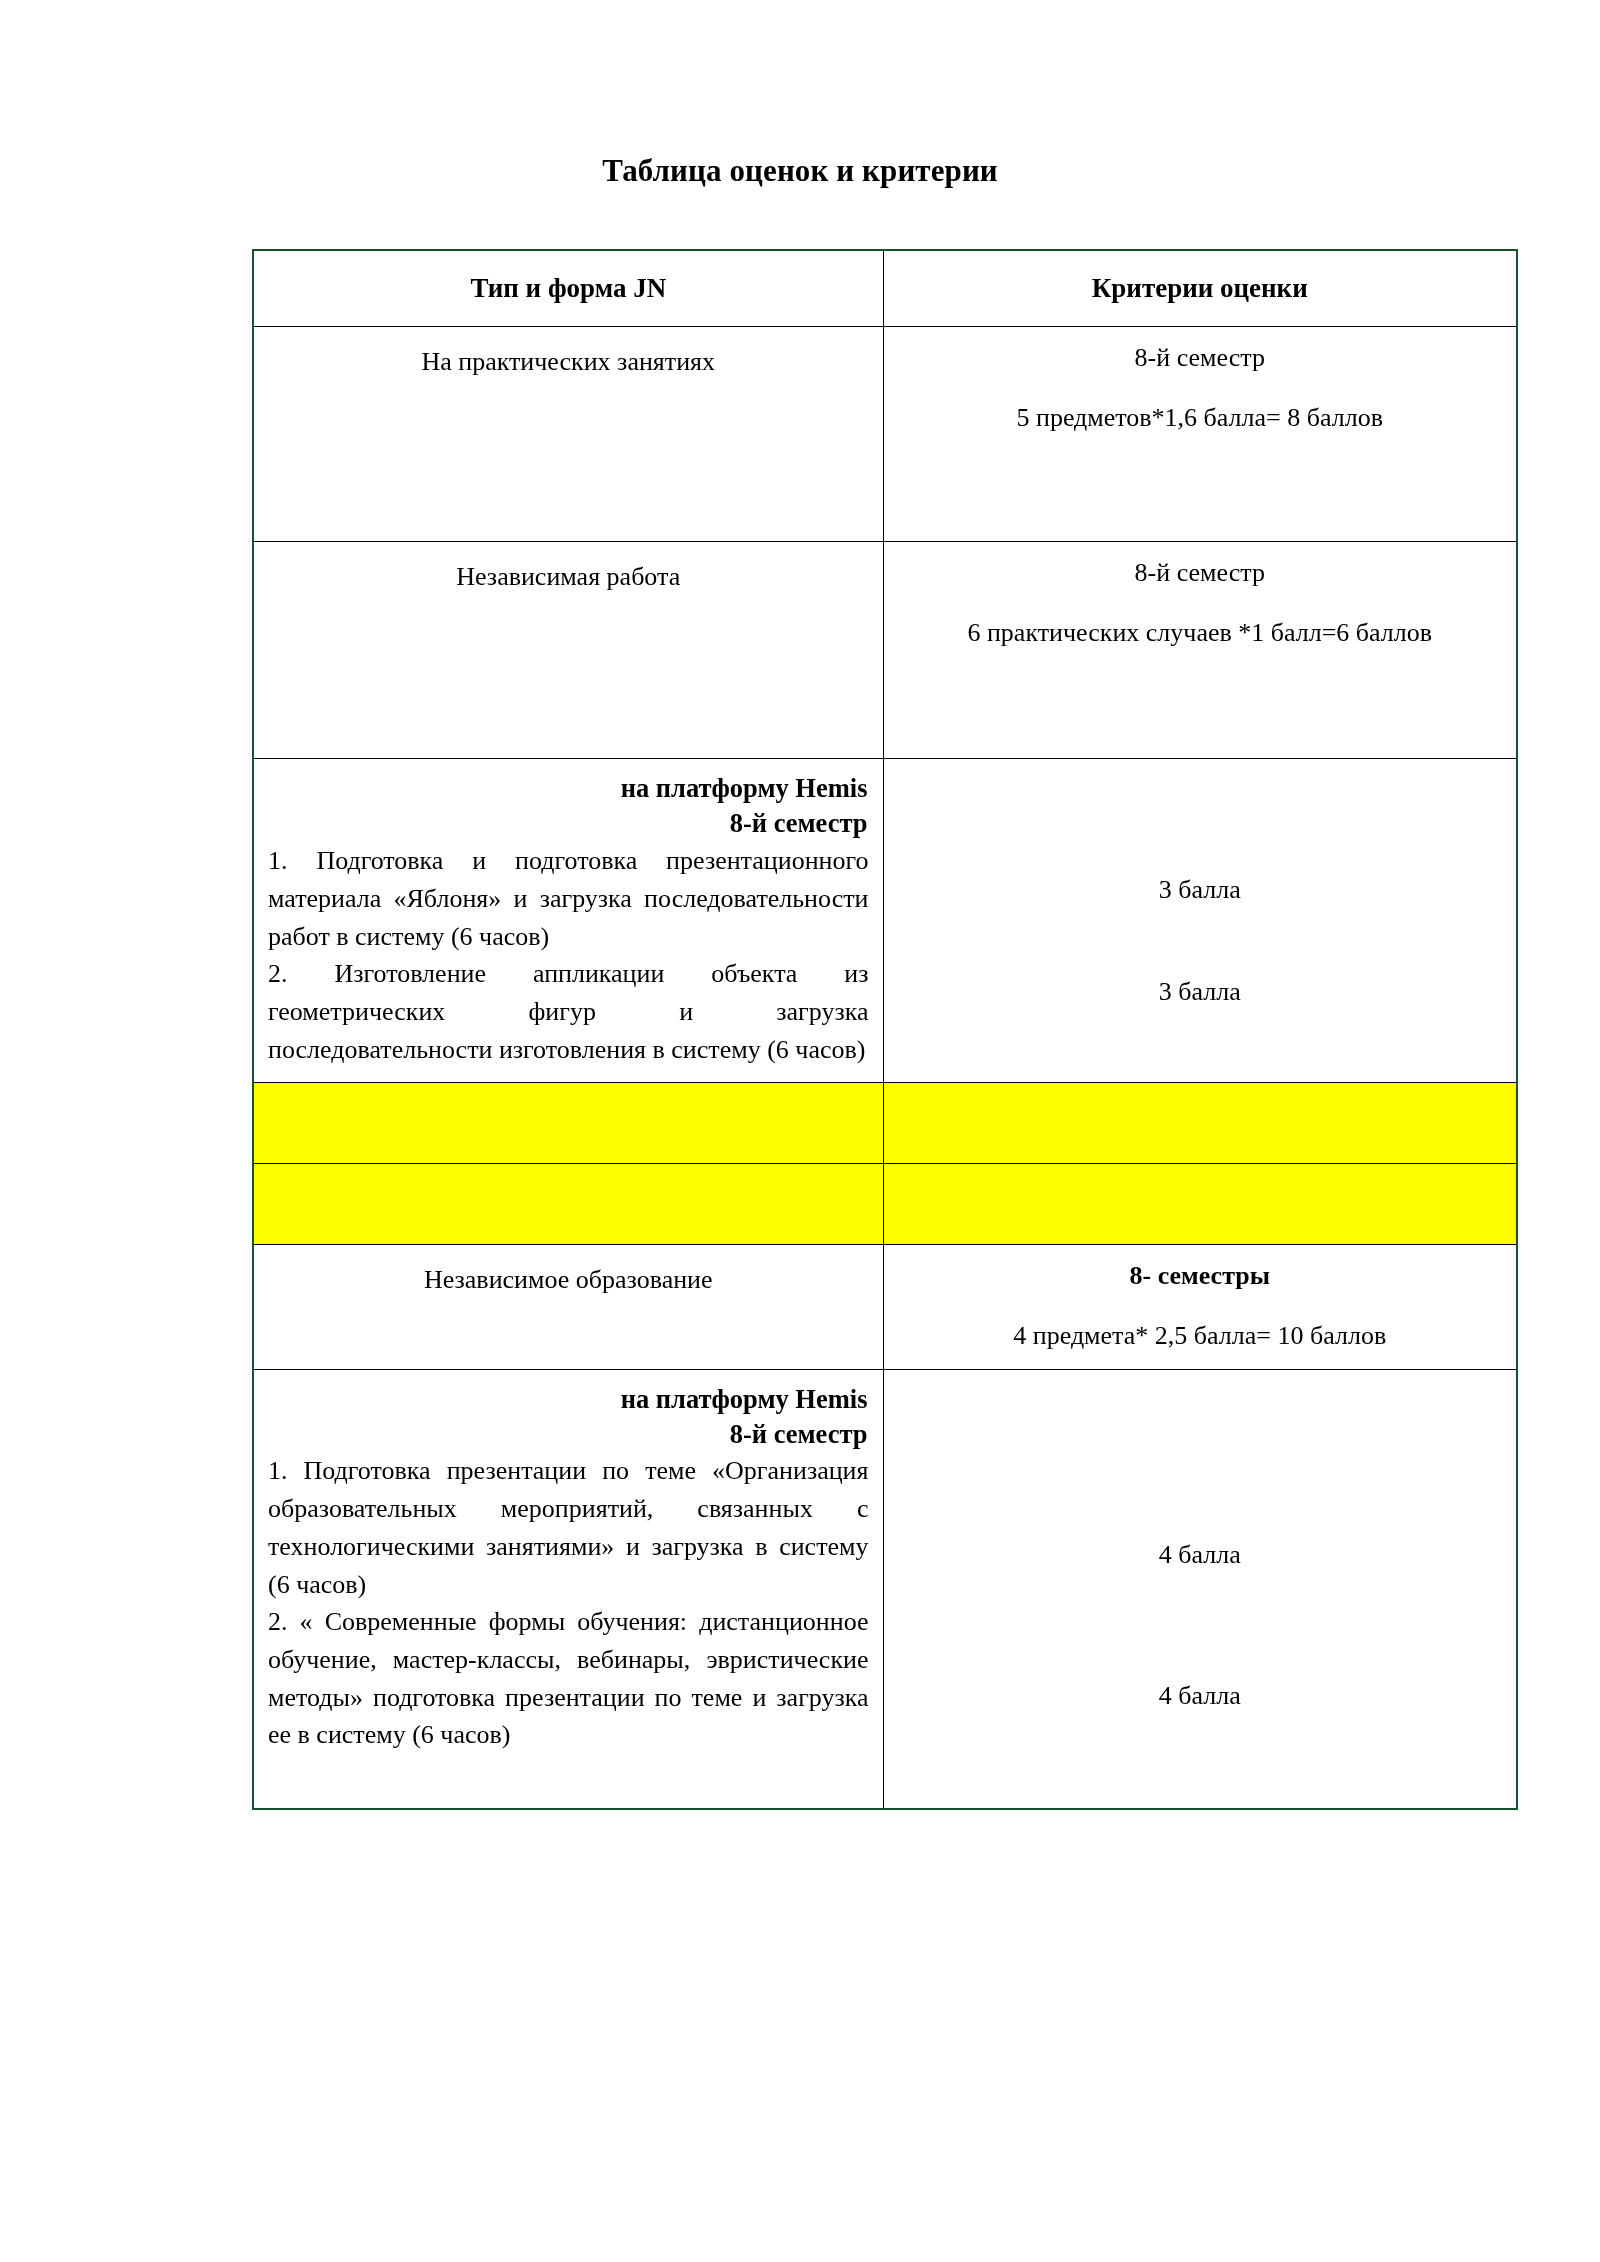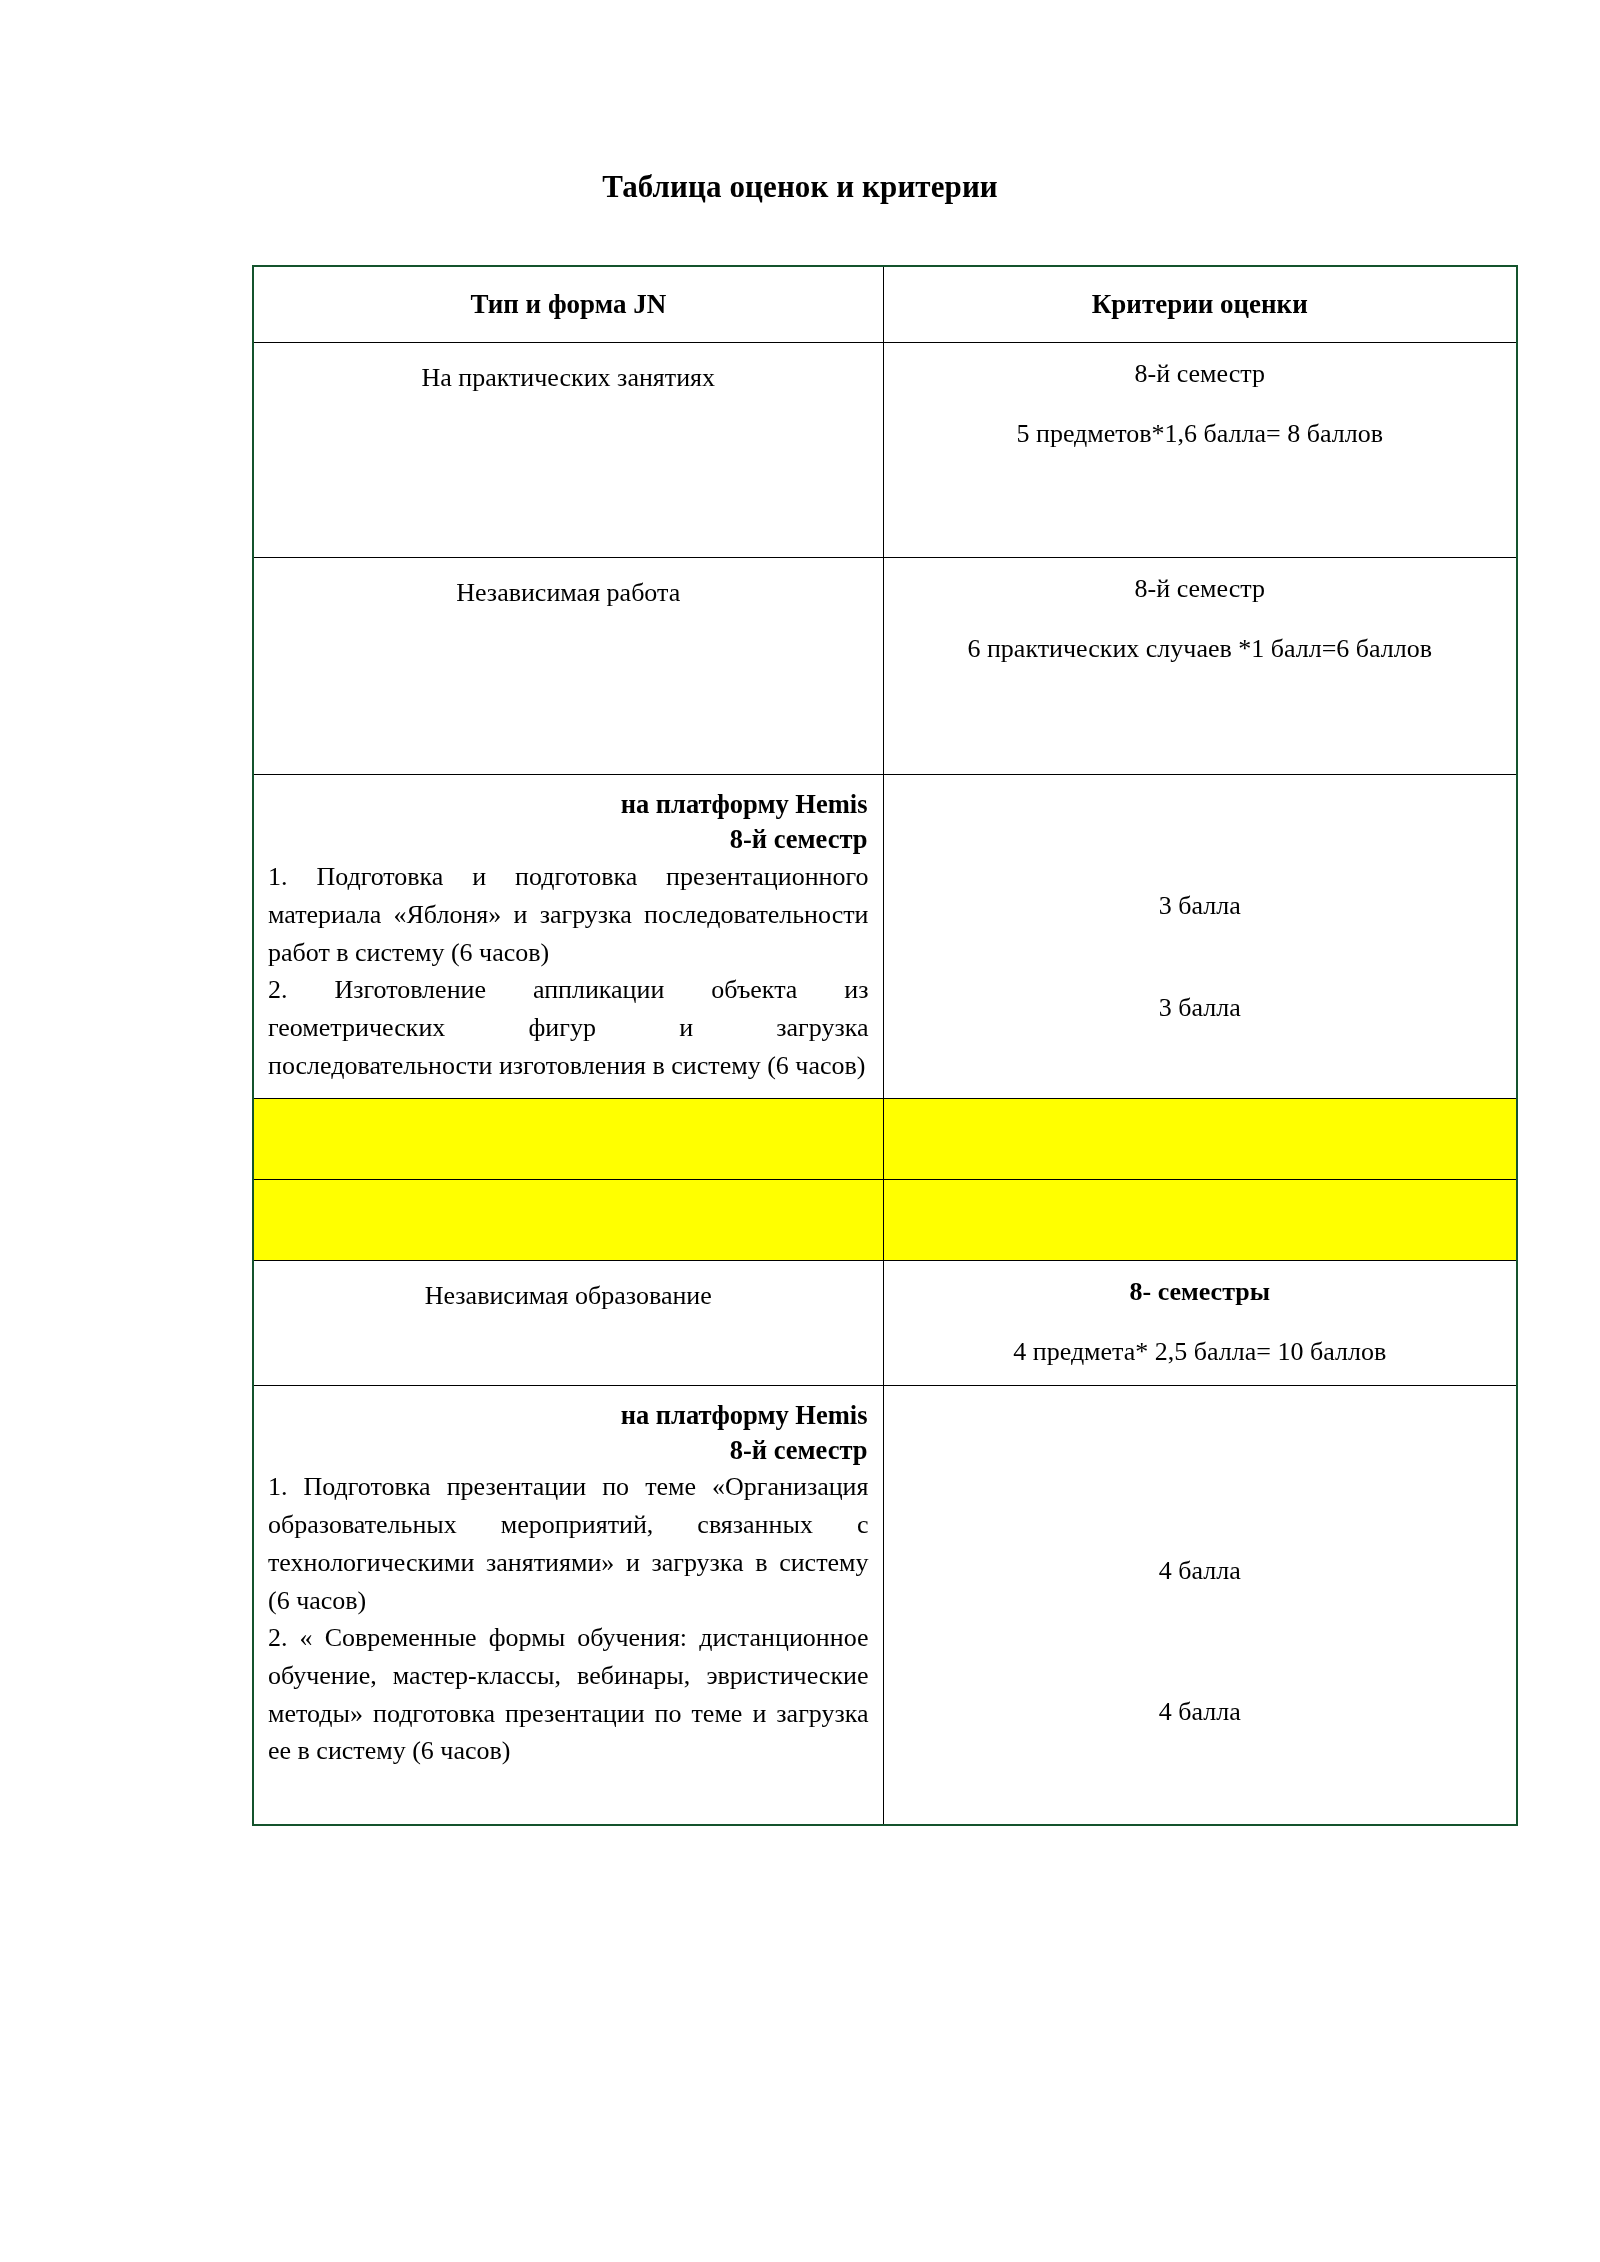--- a/index.html
+++ b/index.html
@@ -19,21 +19,21 @@
     width: 1600px;
     min-height: 2262px;
     box-sizing: border-box;
     padding: 0;
   }
   .doc-title {
     text-align: center;
     font-weight: bold;
     font-size: 31px;
     line-height: 1.2;
-    margin: 16px;
+    margin: 0;
     padding-top: 152px;
     letter-spacing: 0.1px;
   }
   .grade-table {
     width: 1264px;
     margin: 60px 0 0 252px;
     border-collapse: collapse;
     table-layout: fixed;
     border: 2px solid #14532d;
   }
@@ -178,21 +178,21 @@
         </td>
         <td>
           <div class="cell-pad minh-row-yellow"></div>
         </td>
       </tr>
 
 
       <tr>
         <td>
           <div class="cell-pad">
-            <p class="score-line">Независимая образование</p>
+            <p class="score-line">Независимое образование</p>
           </div>
         </td>
         <td>
           <div class="cell-pad lines-center">
             <p class="bold">8- семестры</p>
             <p class="gap">4 предмета* 2,5 балла= 10 баллов</p>
           </div>
         </td>
       </tr>
 

